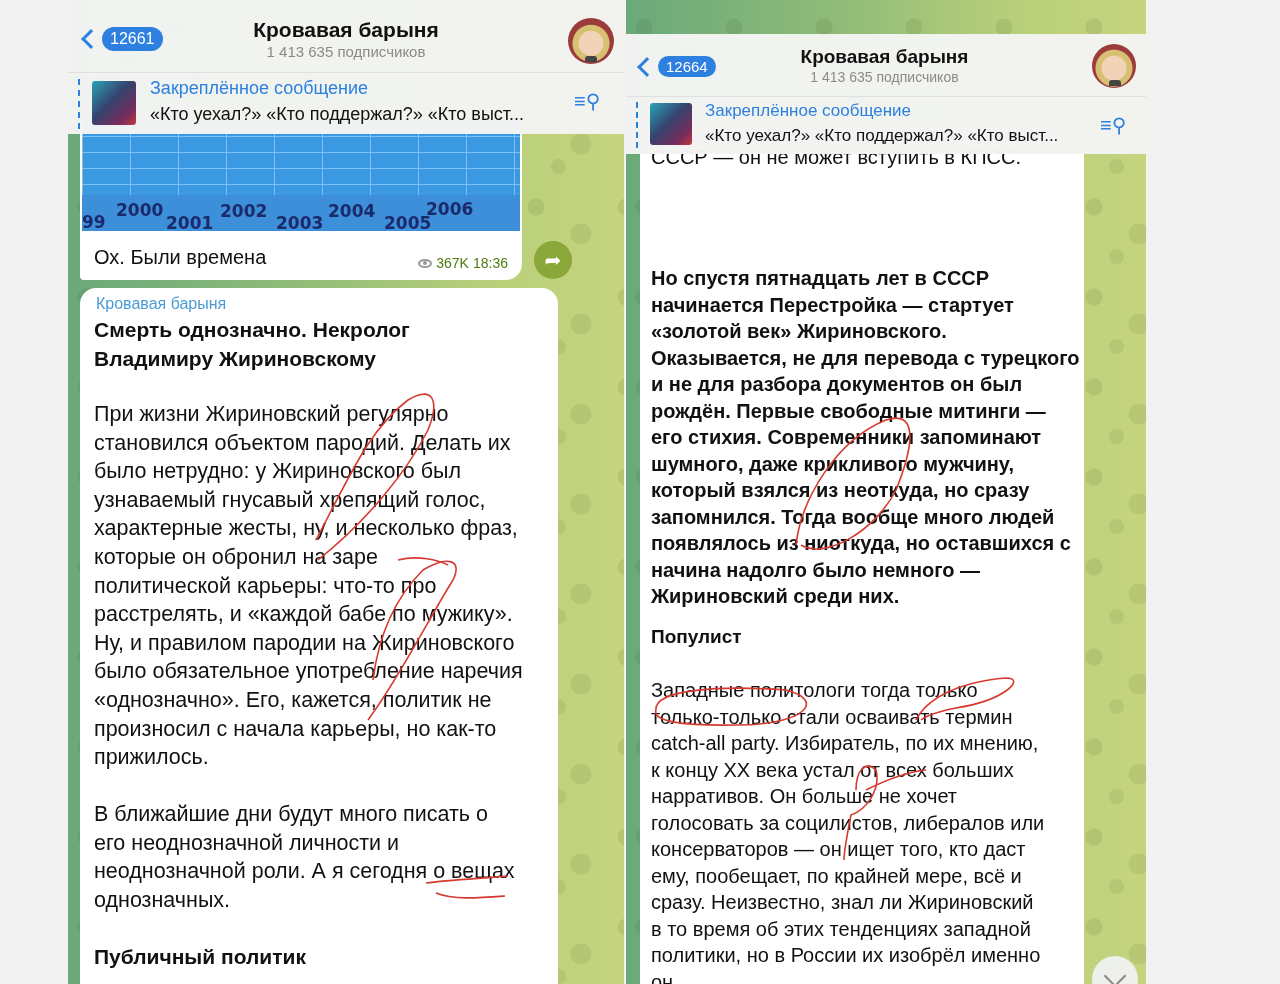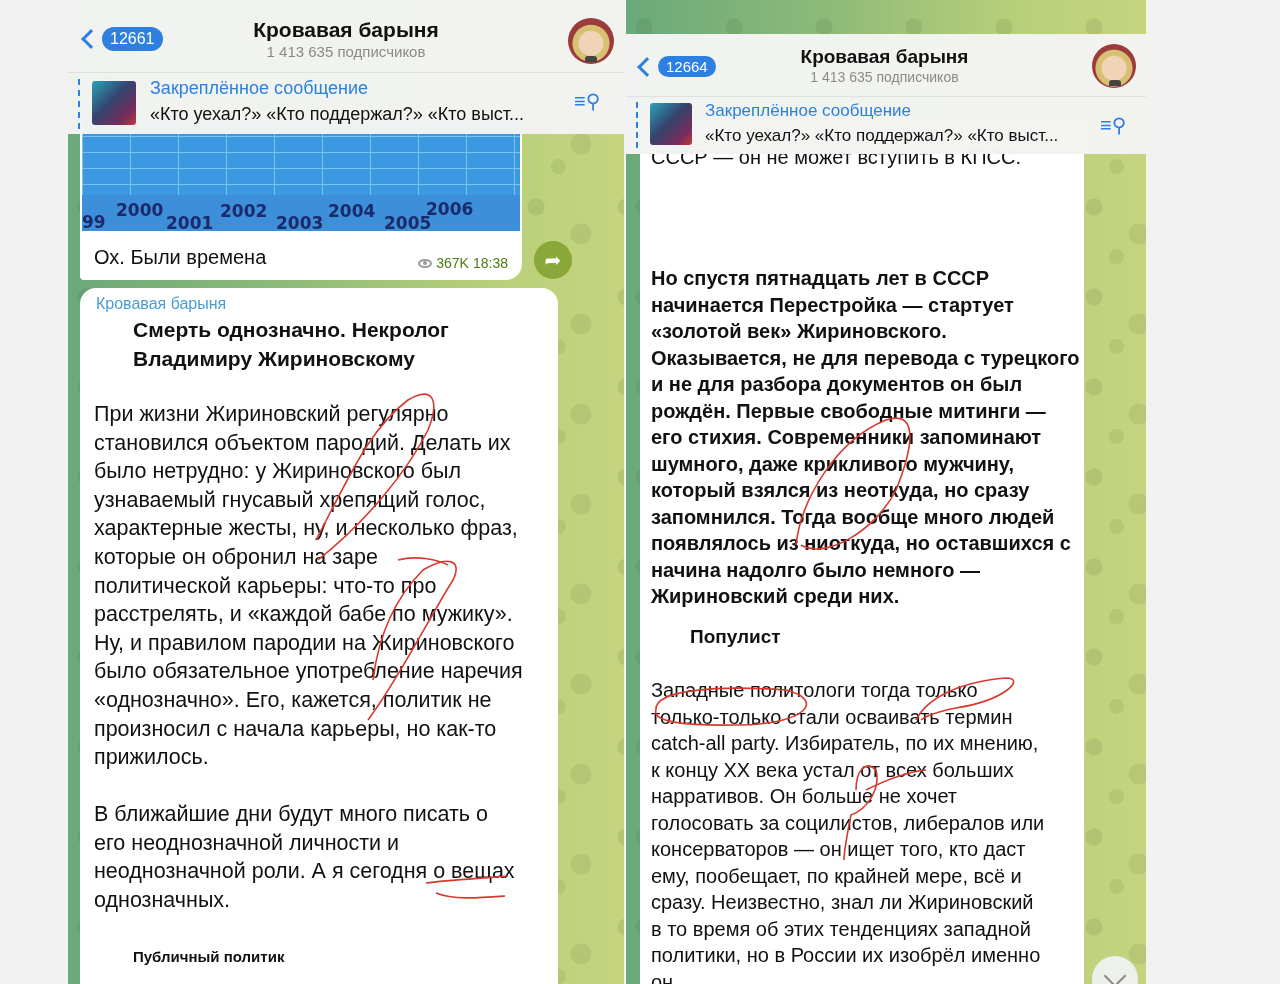--- a/index.html
+++ b/index.html
@@ -41,21 +41,21 @@
   .pinned { position: absolute; left: 0; right: 0; background: rgba(243,244,242,0.98); border-top: 1px solid #e0e0e0; }
   .pin-bar { position: absolute; left: 10px; width: 3px; border-left: 2px dashed #2d7fe0; }
   .pin-thumb { position: absolute; width: 44px; height: 44px; border-radius: 3px;
     background: linear-gradient(135deg, #2aa3b8 0%, #35436e 45%, #7a2b5c 80%, #c23a3a 100%); }
   .pin-label { position: absolute; font-size: 18px; color: #2d7fe0; }
   .pin-text { position: absolute; font-size: 18px; color: #111; white-space: nowrap; }
   .pin-icon { position: absolute; font-size: 20px; color: #2d7fe0; }
 
   .bubble { position: absolute; background: #fff; border-radius: 16px; }
   .msg-text { font-size: 21.5px; color: #111; line-height: 28.6px; white-space: pre-line; }
-  .msg-bold { font-weight: 700; margin-left: 39px; }
+  .msg-bold { font-weight: 700; }
   .sender { font-size: 16px; color: #4b9bd3; }
 
   .chart-img { position: absolute; left: 14px; top: 0; width: 440px; height: 96px; background: #3a99e0;
     background-image: linear-gradient(#7cc1f0 1px, transparent 1px), linear-gradient(90deg, #7cc1f0 1px, transparent 1px);
     background-size: 100% 16px, 48px 100%; }
   .chart-axis { position: absolute; left: 14px; top: 62px; width: 440px; height: 34px; background: #3d8fd9; }
   .yr { position: absolute; font-size: 17px; font-weight: 700; color: #1a2a6a; font-family: "DejaVu Sans", sans-serif; }
   .meta { position: absolute; font-size: 14px; color: #4d7c0f; display: flex; align-items: center; gap: 4px; }
   .eye { width: 14px; height: 9px; border: 2px solid #9a9a9a; border-radius: 50%; position: relative; }
   .eye::after { content: ""; position: absolute; left: 3px; top: 0.5px; width: 4px; height: 4px; background: #9a9a9a; border-radius: 50%; }
@@ -78,21 +78,21 @@
     <span class="yr" style="left:86px; top:93px;">2001</span>
     <span class="yr" style="left:140px; top:81px;">2002</span>
     <span class="yr" style="left:196px; top:93px;">2003</span>
     <span class="yr" style="left:248px; top:81px;">2004</span>
     <span class="yr" style="left:304px; top:93px;">2005</span>
     <span class="yr" style="left:346px; top:79px;">2006</span>
     <div class="msg-text" style="position:absolute; left:14px; top:123px; font-size:20px;">Ох. Были времена</div>
     <div class="meta" style="right:14px; top:135px;">
       <span class="eye"></span>
       <span>367K</span>
-      <span>18:38</span>
+      <span>18:36</span>
     </div>
   </div>
   <div class="fwd" style="left:466px; top:241px;">➦</div>
 
   <div class="bubble" style="left:12px; top:288px; width:478px; height:720px;">
     <div class="sender" style="position:absolute; left:16px; top:7px;">Кровавая барыня</div>
     <div class="msg-text msg-bold" style="position:absolute; left:14px; top:28px; font-size:21px;">Смерть однозначно. Некролог
 Владимиру Жириновскому</div>
     <div class="msg-text" style="position:absolute; left:14px; top:112px;">При жизни Жириновский регулярно
 становился объектом пародий. Делать их
@@ -104,21 +104,21 @@
 расстрелять, и «каждой бабе по мужику».
 Ну, и правилом пародии на Жириновского
 было обязательное употребление наречия
 «однозначно». Его, кажется, политик не
 произносил с начала карьеры, но как-то
 прижилось.</div>
     <div class="msg-text" style="position:absolute; left:14px; top:512px;">В ближайшие дни будут много писать о
 его неоднозначной личности и
 неоднозначной роли. А я сегодня о вещах
 однозначных.</div>
-    <div class="msg-text msg-bold" style="position:absolute; left:14px; top:655px; font-size:15px;">Публичный политик</div>
+    <div class="msg-text msg-bold" style="position:absolute; left:14px; top:655px; font-size:21px;">Публичный политик</div>
   </div>
 
   <div class="header" style="top:0; height:72px;">
     <div class="back" style="left:10px; top:27px;">
       <span class="chev"></span>
       <span class="badge">12661</span>
     </div>
     <div class="title-block" style="top:18px;">
       <div class="title">Кровавая барыня</div>
       <div class="subs">1 413 635 подписчиков</div>

